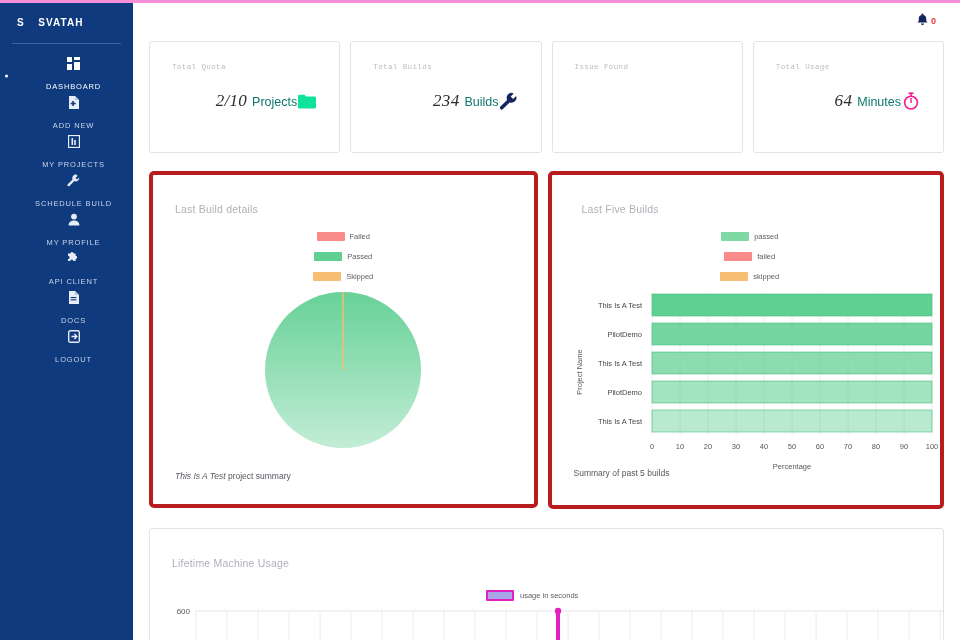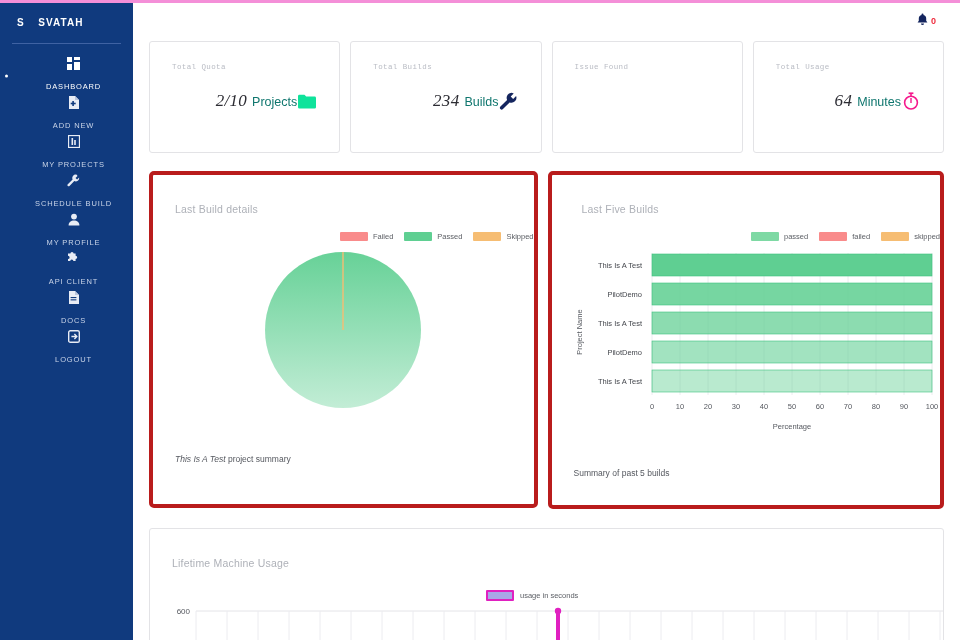--- a/index.html
+++ b/index.html
@@ -143,27 +143,27 @@
     padding: 28px 0 0 22px;
     letter-spacing: .2px;
   }
   .card-footer {
     position: absolute; left: 22px; bottom: 0;
     font-size: 8.5px; color: #55585f;
   }
   .card-footer em { font-style: italic; }
 
   #pie-card { height: 337px; }
-  #pie-card .card-footer { bottom: 40px; }
+  #pie-card .card-footer { bottom: 23px; }
   #bars-card { height: 338px; padding-left: 8px; }
   #bars-card .card-footer { bottom: 27px; }
 
   .legend-row {
-    display: flex; align-items: center; justify-content: flex-end;
-    gap: 11px; margin-top: 17px;
+    display: flex; align-items: center; justify-content: center;
+    gap: 11px; margin-top: 17px; flex-direction: column;
   }
   .legend-item { display: flex; align-items: center; gap: 5px; }
   .legend-swatch {
     width: 28px; height: 9px; border-radius: 1px;
   }
   .legend-text { font-size: 7.5px; color: #5d6066; }
 
   .pie-wrap { display: flex; justify-content: center; margin-top: 9px; }
 
   .bars-plot { margin-top: 6px; padding-left: 10px; }

